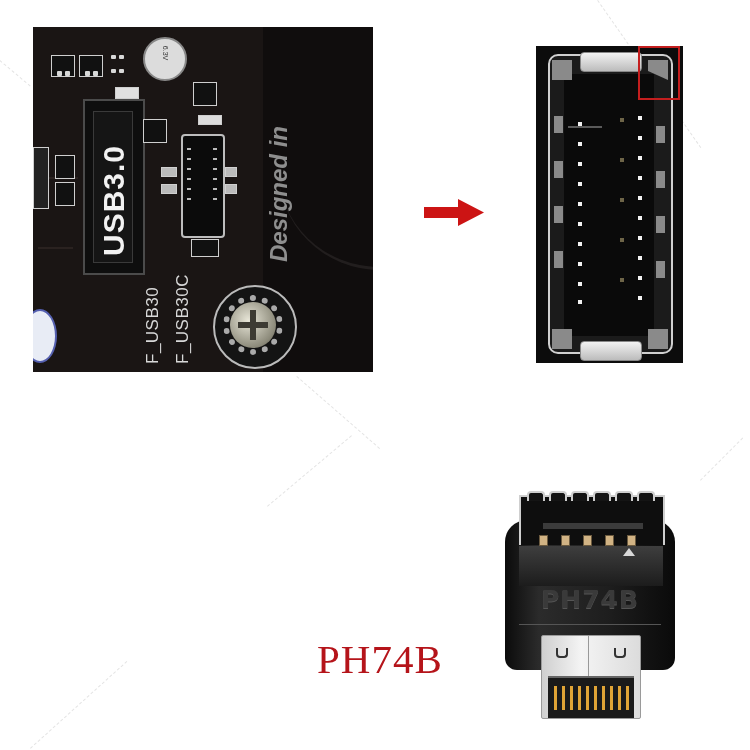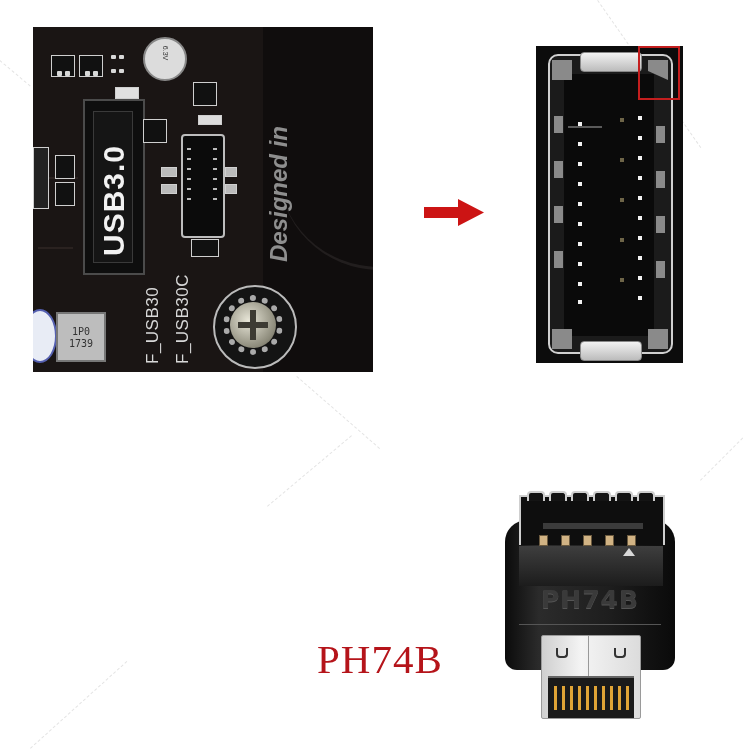--- a/index.html
+++ b/index.html
@@ -141,24 +141,20 @@
   <div class="silk-v" style="left:110px;top:242px;height:95px;">F_USB30</div>
   <div class="silk-v" style="left:140px;top:242px;height:95px;">F_USB30C</div>
   <div id="designed">Designed in</div>
 
   <div id="screw-ring">
       <div class="inner"></div>
     </div>
   <div id="screw"></div>
 
   <div id="blue-disc"></div>
-  <div id="inductor">
-    <span>1P0</span>
-    <span style="padding-top:0;">1739</span>
-  </div>
 </div>
 
 <svg id="arrow" class="abs" viewBox="0 0 60 27">
   <polygon points="0,8 34,8 34,0 60,13.5 34,27 34,19 0,19" fill="#cc1414"></polygon>
 </svg>
 
 <div id="conn" class="abs">
   <div class="frame"></div>
   <div class="well"></div>
   <div class="corner" style="left:16px;top:14px;"></div>

